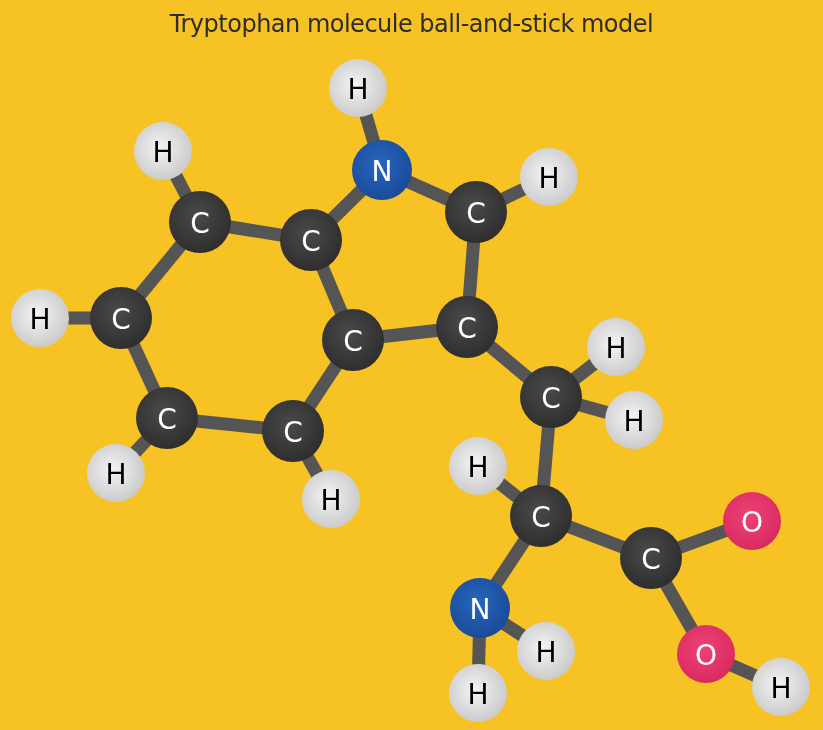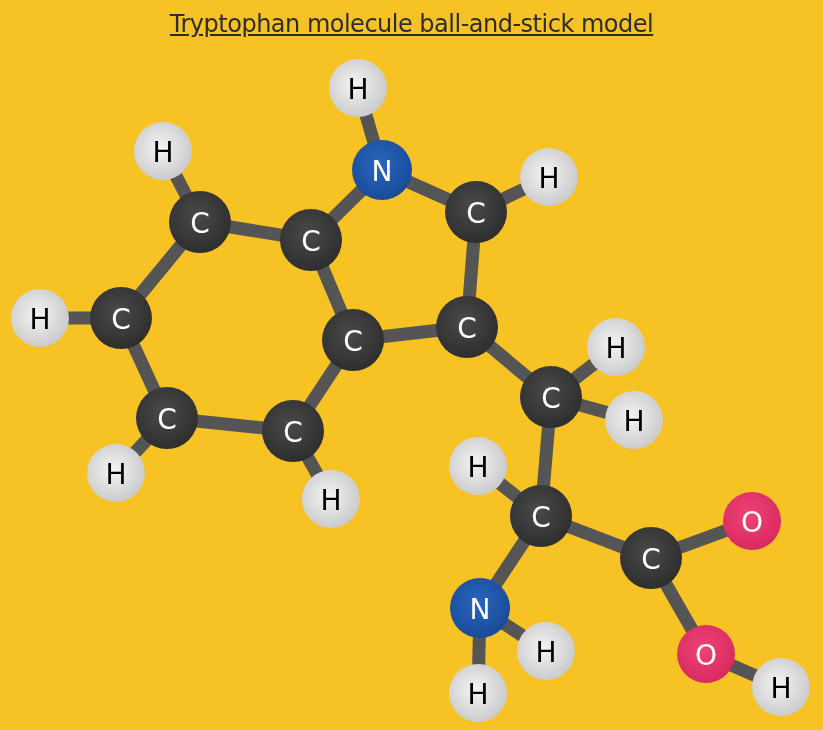--- a/index.html
+++ b/index.html
@@ -1,21 +1,20 @@
 <!DOCTYPE html>
 <html><head>
   <meta charset="utf-8">
   <style>
     html, body { margin: 0; padding: 0; }
     body { width: 823px; height: 730px; background: #f6c224; overflow: hidden; position: relative; }
     .title {
       position: absolute; left: 0; top: 10px; width: 823px; text-align: center;
       font-family: "DejaVu Sans", sans-serif; font-size: 24px; color: #2d2d2d;
       letter-spacing: -0.5px;
-      text-decoration: underline;
     }
     svg { position: absolute; left: 0; top: 0; }
     .atom-label { font-family: "DejaVu Sans", sans-serif; font-size: 28px; text-anchor: middle; dominant-baseline: central; }
   </style>
 </head>
 <body>
 
 <div class="title">Tryptophan molecule ball-and-stick model</div>
 
 <svg id="molecule" width="823" height="730" viewBox="0 0 823 730" xmlns="http://www.w3.org/2000/svg">

